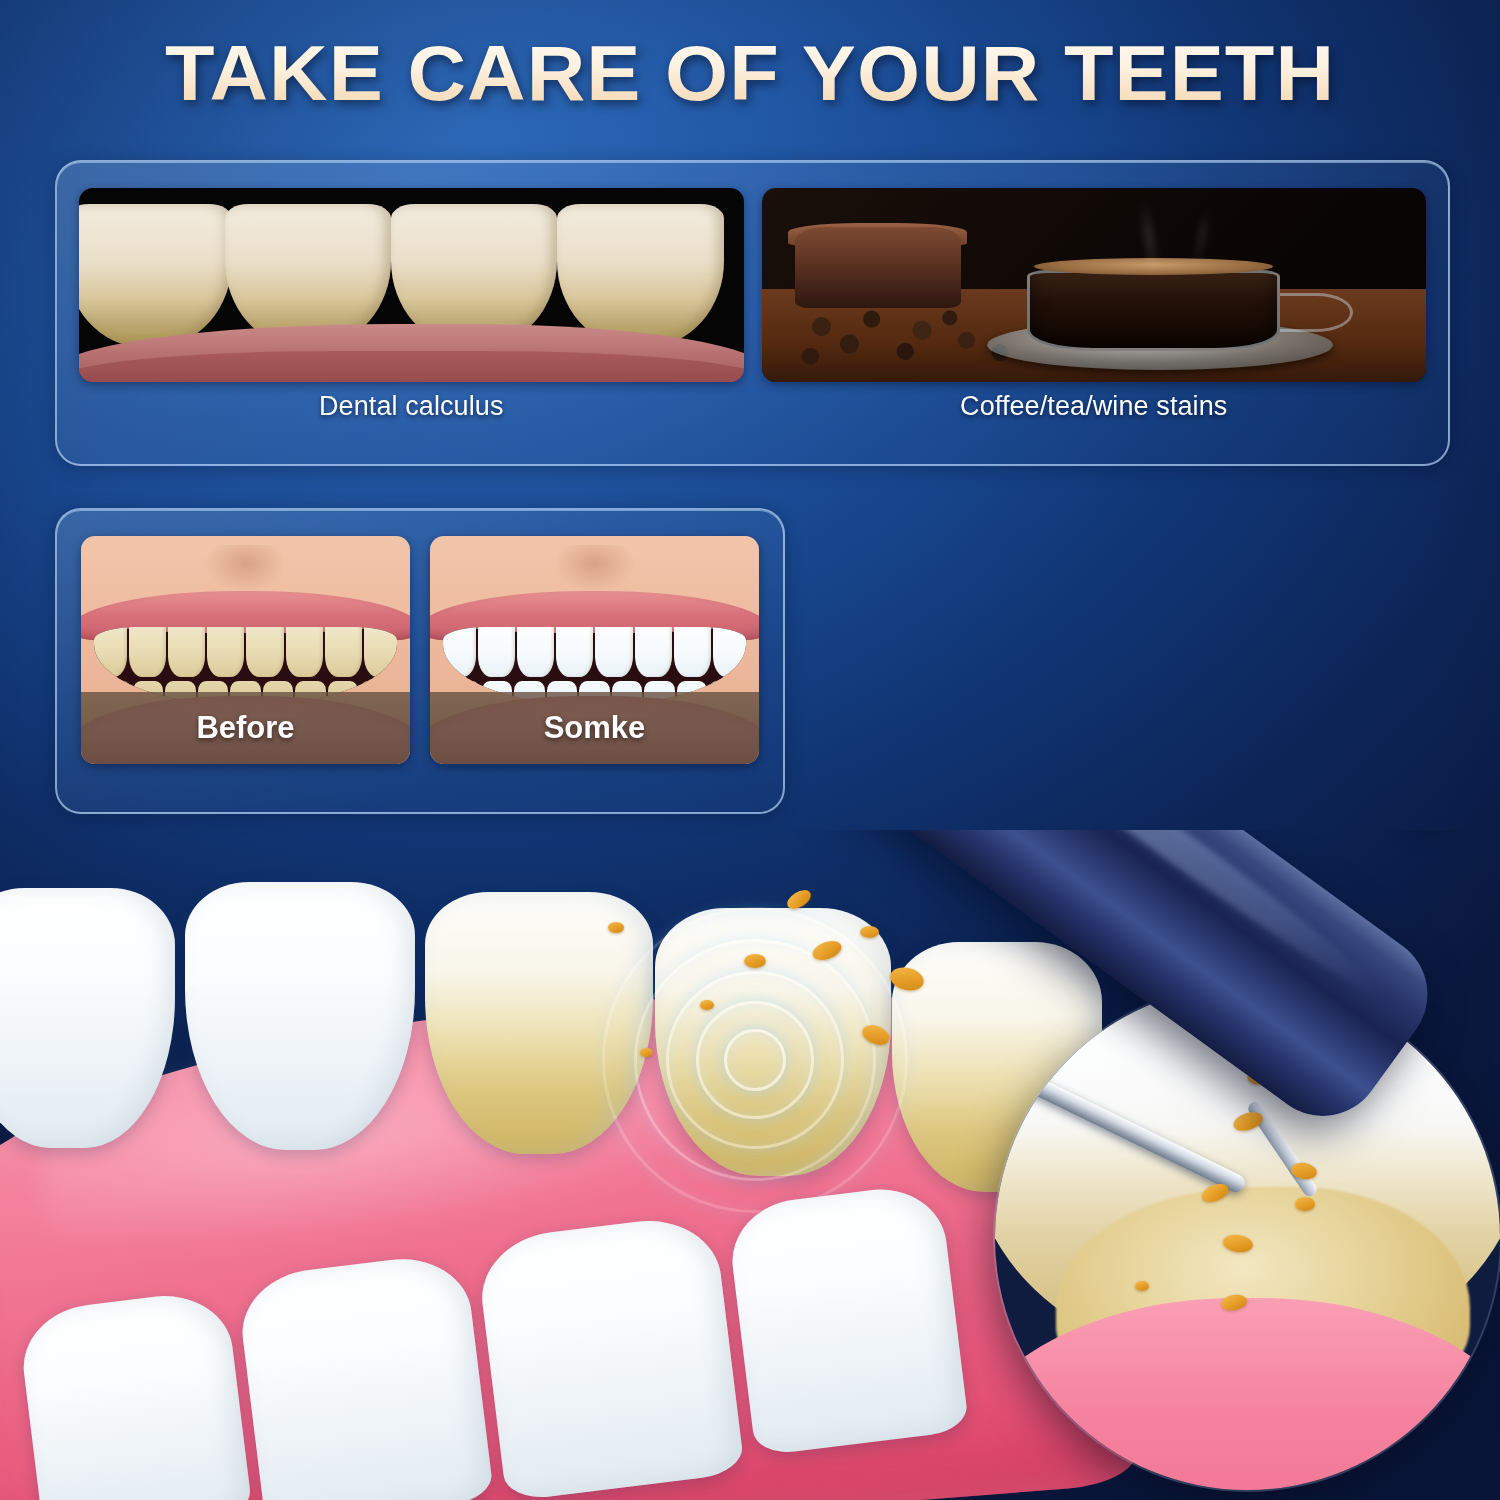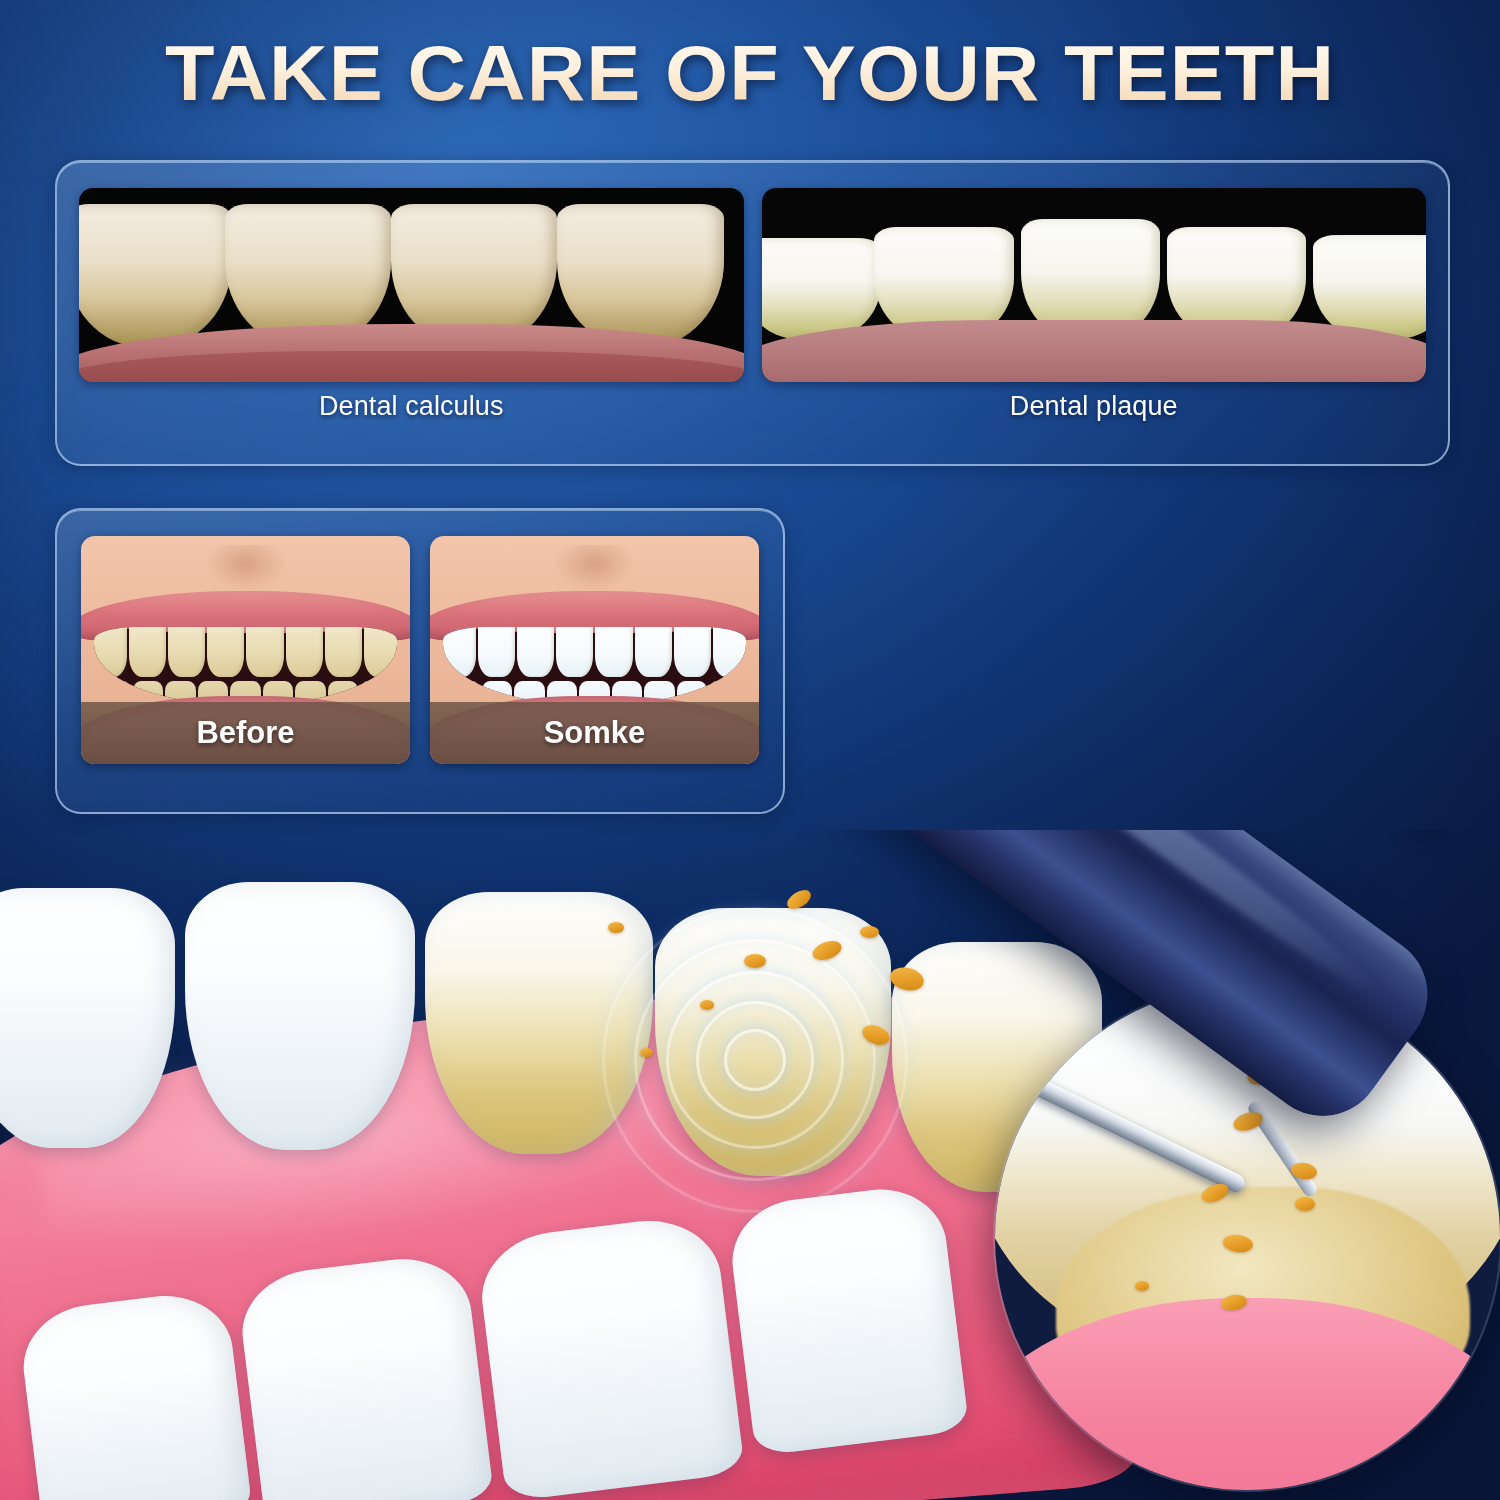--- a/index.html
+++ b/index.html
@@ -65,21 +65,21 @@
     box-shadow:0 3px 10px rgba(3,10,30,.4);
   }
   #panel-results .thumb { height:228px; }
   .caption {
     margin-top:9px; text-align:center;
     color:#ffffff; font-size:27px; letter-spacing:.1px;
     text-shadow:0 2px 4px rgba(4,12,35,.6);
     white-space:nowrap;
   }
   .overlay-label {
-    position:absolute; left:0; right:0; bottom:0; height:62px;
+    position:absolute; left:0; right:0; bottom:0; height:72px;
     background:linear-gradient(180deg, rgba(104,82,66,.80) 0%, rgba(92,72,58,.88) 100%);
     display:flex; align-items:center; justify-content:center;
     color:#fff; font-size:31px; font-weight:bold;
     text-shadow:0 2px 5px rgba(0,0,0,.55);
   }
 
   
   .art-calculus { position:absolute; inset:0; background:#050505; }
   .art-calculus .tooth {
     position:absolute; bottom:18%;
@@ -392,34 +392,38 @@
             <div class="tooth" style="left:22%"></div>
             <div class="tooth" style="left:47%"></div>
             <div class="tooth" style="left:72%"></div>
             <div class="gum"></div>
             <div class="gum2"></div>
           </div>
         </div>
         <div class="caption">Dental calculus</div>
       </div>
 
+
       <div class="card">
         <div class="thumb">
-          <div class="art-plaque">
-            <div class="ptooth" style="left:-3%;height:52%"></div>
-            <div class="ptooth" style="left:17%"></div>
-            <div class="ptooth" style="left:39%;height:62%"></div>
-            <div class="ptooth" style="left:61%"></div>
-            <div class="ptooth" style="left:83%;height:54%"></div>
-            <div class="pgum"></div>
+          <div class="art-coffee">
+            <div class="board"></div>
+            <div class="jarlid"></div>
+            <div class="jar"></div>
+            <div class="beans"></div>
+            <div class="saucer"></div>
+            <div class="cup"></div>
+            <div class="crema"></div>
+            <div class="handle"></div>
+            <div class="steam"></div>
+            <div class="steam steam2"></div>
           </div>
         </div>
-        <div class="caption">Dental plaque</div>
+        <div class="caption">Coffee/tea/wine stains</div>
       </div>
-
 
 
     </div>
   </div>
 
   <div class="panel" id="panel-results">
     <div class="card-row">
 
       <div class="card">
         <div class="thumb">

